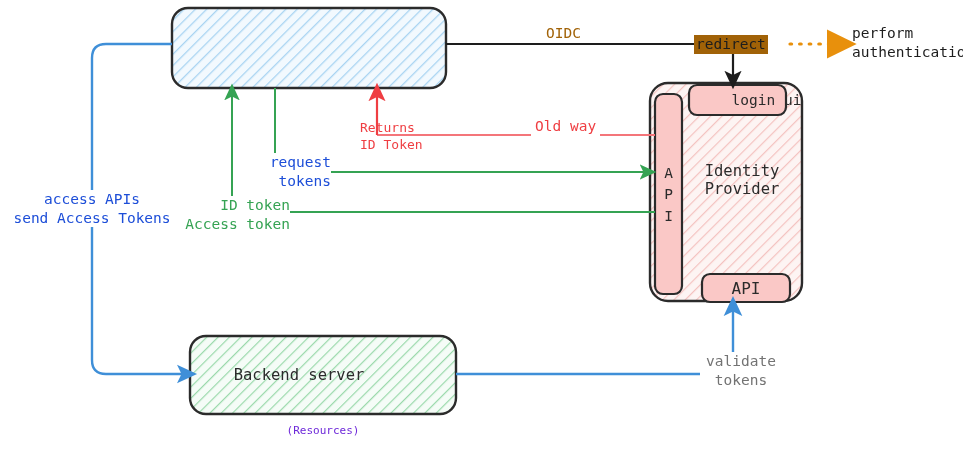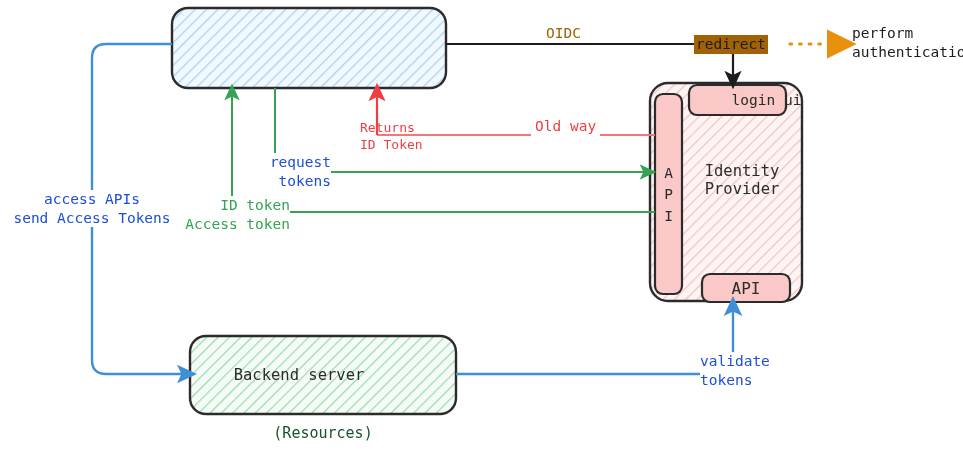--- a/index.html
+++ b/index.html
@@ -82,21 +82,21 @@
     <path d="M655,212 L232,212 L232,92" fill="none" stroke="#35a353" stroke-width="2" marker-end="url(#arrGreen)"></path>
 
     <path d="M172,44 L106,44 Q92,44 92,58 L92,360 Q92,374 106,374 L187,374" fill="none" stroke="#3f8fd8" stroke-width="2.4" marker-end="url(#arrBlue)"></path>
 
     <path d="M456,374 L733,374 L733,306" fill="none" stroke="#3f8fd8" stroke-width="2.4" marker-end="url(#arrBlue)"></path>
   </svg>
 
 
   <div class="boxtxt" style="left:190px;top:336px;width:218px;height:78px;font-size:15.5px;color:#2b2b2b;">Backend server</div>
 
-  <div class="lbl" style="left:190px;top:424px;width:266px;text-align:center;font-size:15px;color:#14532d;">(Resources)</div>
+  <div class="lbl" style="left:190px;top:424px;width:266px;text-align:center;font-size:11px;color:#6d28d9;">(Resources)</div>
 
   <div class="boxtxt" style="left:690px;top:155px;width:104px;height:50px;font-size:15.5px;color:#2b2b2b;">Identity
 Provider</div>
 
   <div class="boxtxt" style="left:689px;top:85px;width:97px;height:30px;font-size:14.5px;color:#2b2b2b;margin-left:29px;">login ui</div>
 
   <div class="boxtxt" style="left:655px;top:160px;width:27px;height:70px;font-size:14.5px;color:#2b2b2b;line-height:1.45;">A
 P
 I</div>
 
@@ -116,16 +116,16 @@
 
   <div class="lbl" style="left:250px;top:153px;font-size:14.5px;color:#1d4ed8;text-align:right;width:81px;background:#fff;">request
 tokens</div>
 
   <div class="lbl" style="left:178px;top:196px;font-size:14.5px;color:#35a353;text-align:right;width:112px;background:#fff;">ID token
 Access token</div>
 
   <div class="lbl" style="left:8px;top:190px;font-size:14.5px;color:#1d4ed8;text-align:center;width:168px;background:#fff;">access APIs
 send Access Tokens</div>
 
-  <div class="lbl" style="left:700px;top:352px;font-size:14.5px;color:#1d4ed8;text-align:left;width:82px;background:#fff;">validate
+  <div class="lbl" style="left:700px;top:352px;font-size:14.5px;color:#737373;text-align:center;width:82px;background:#fff;">validate
 tokens</div>
 
 </div>
 
 </body></html>

